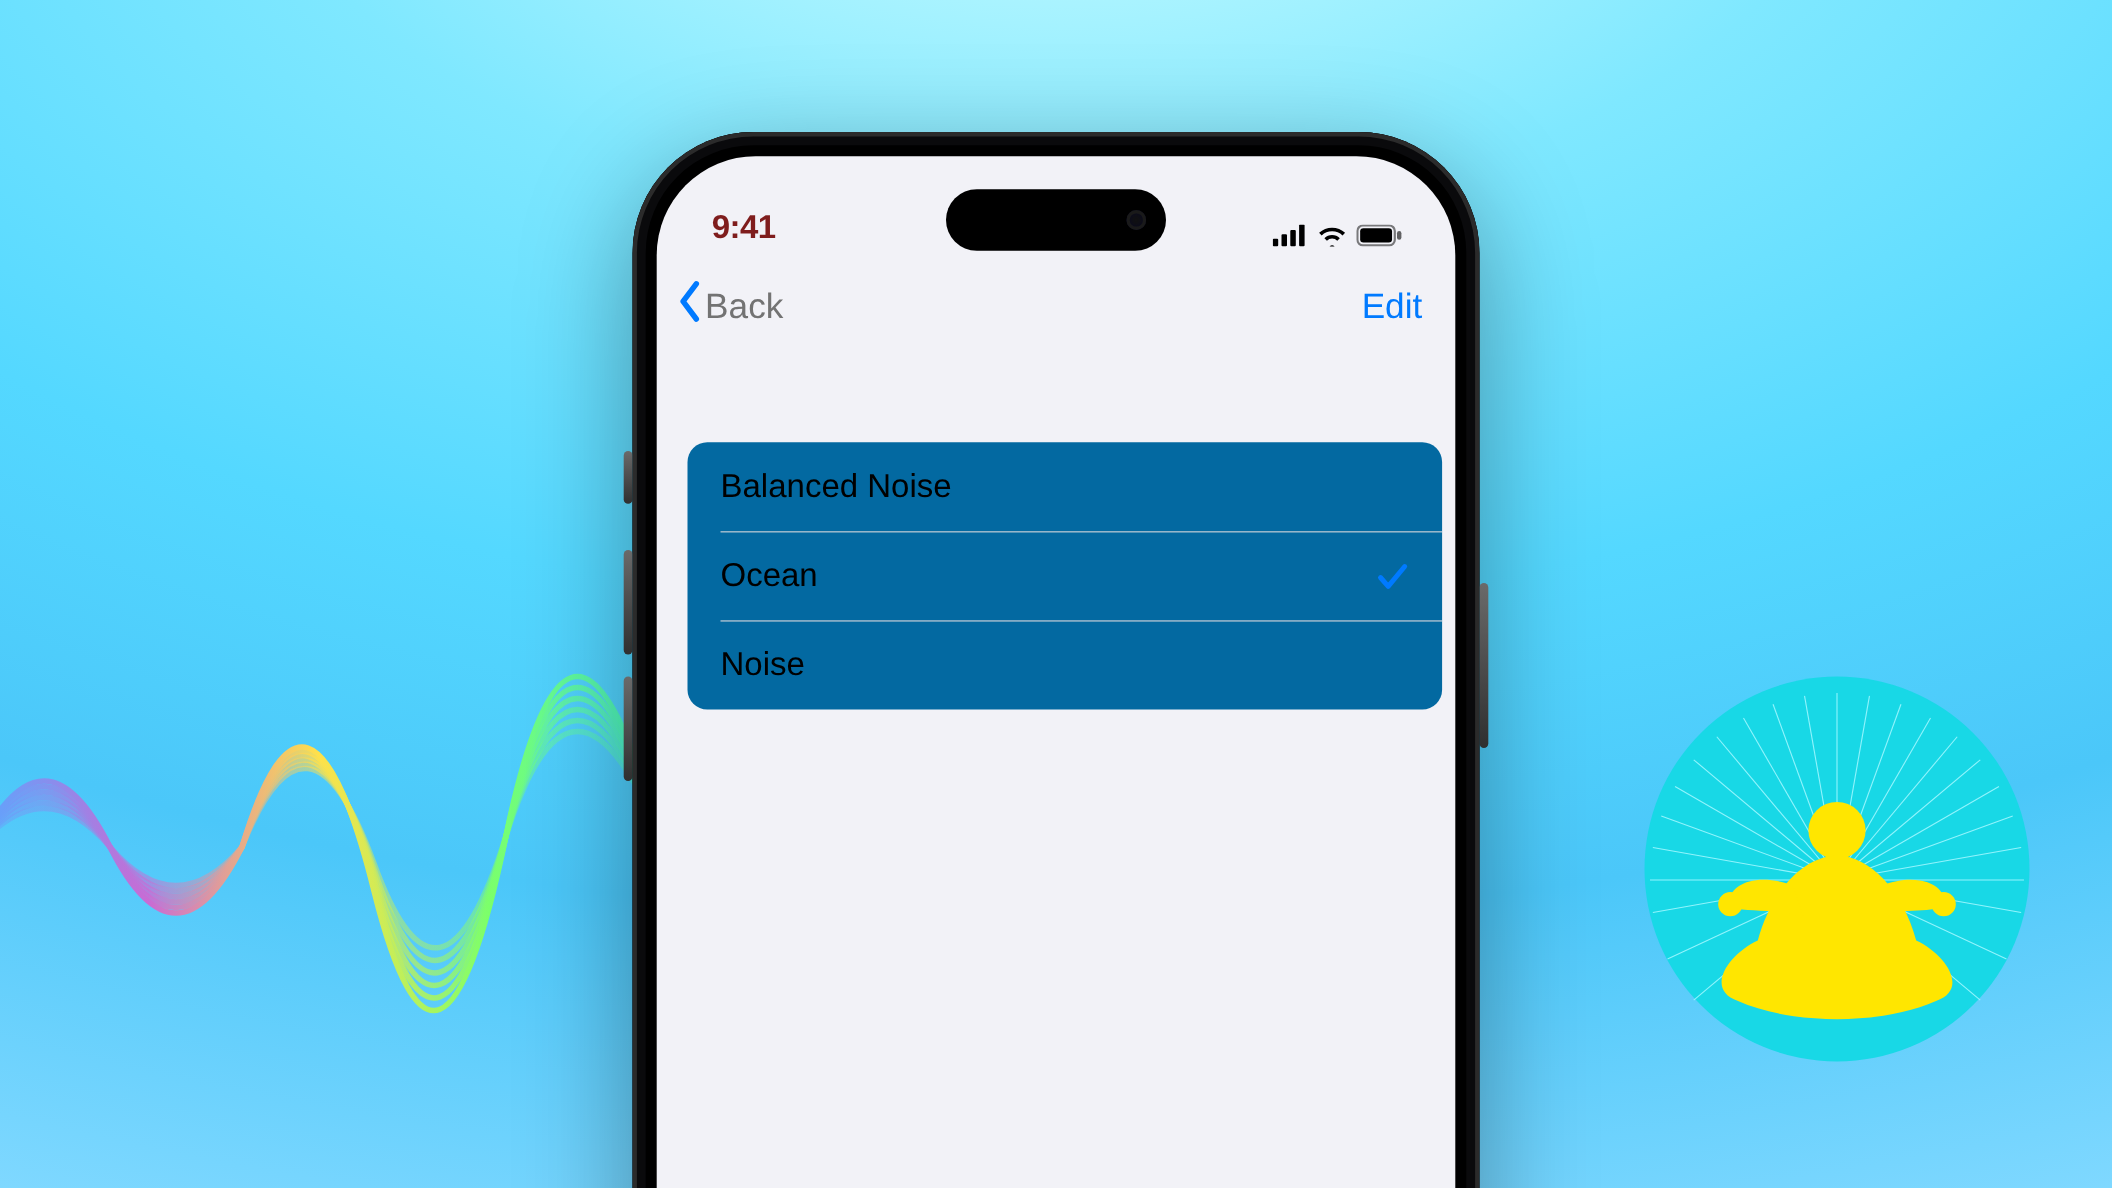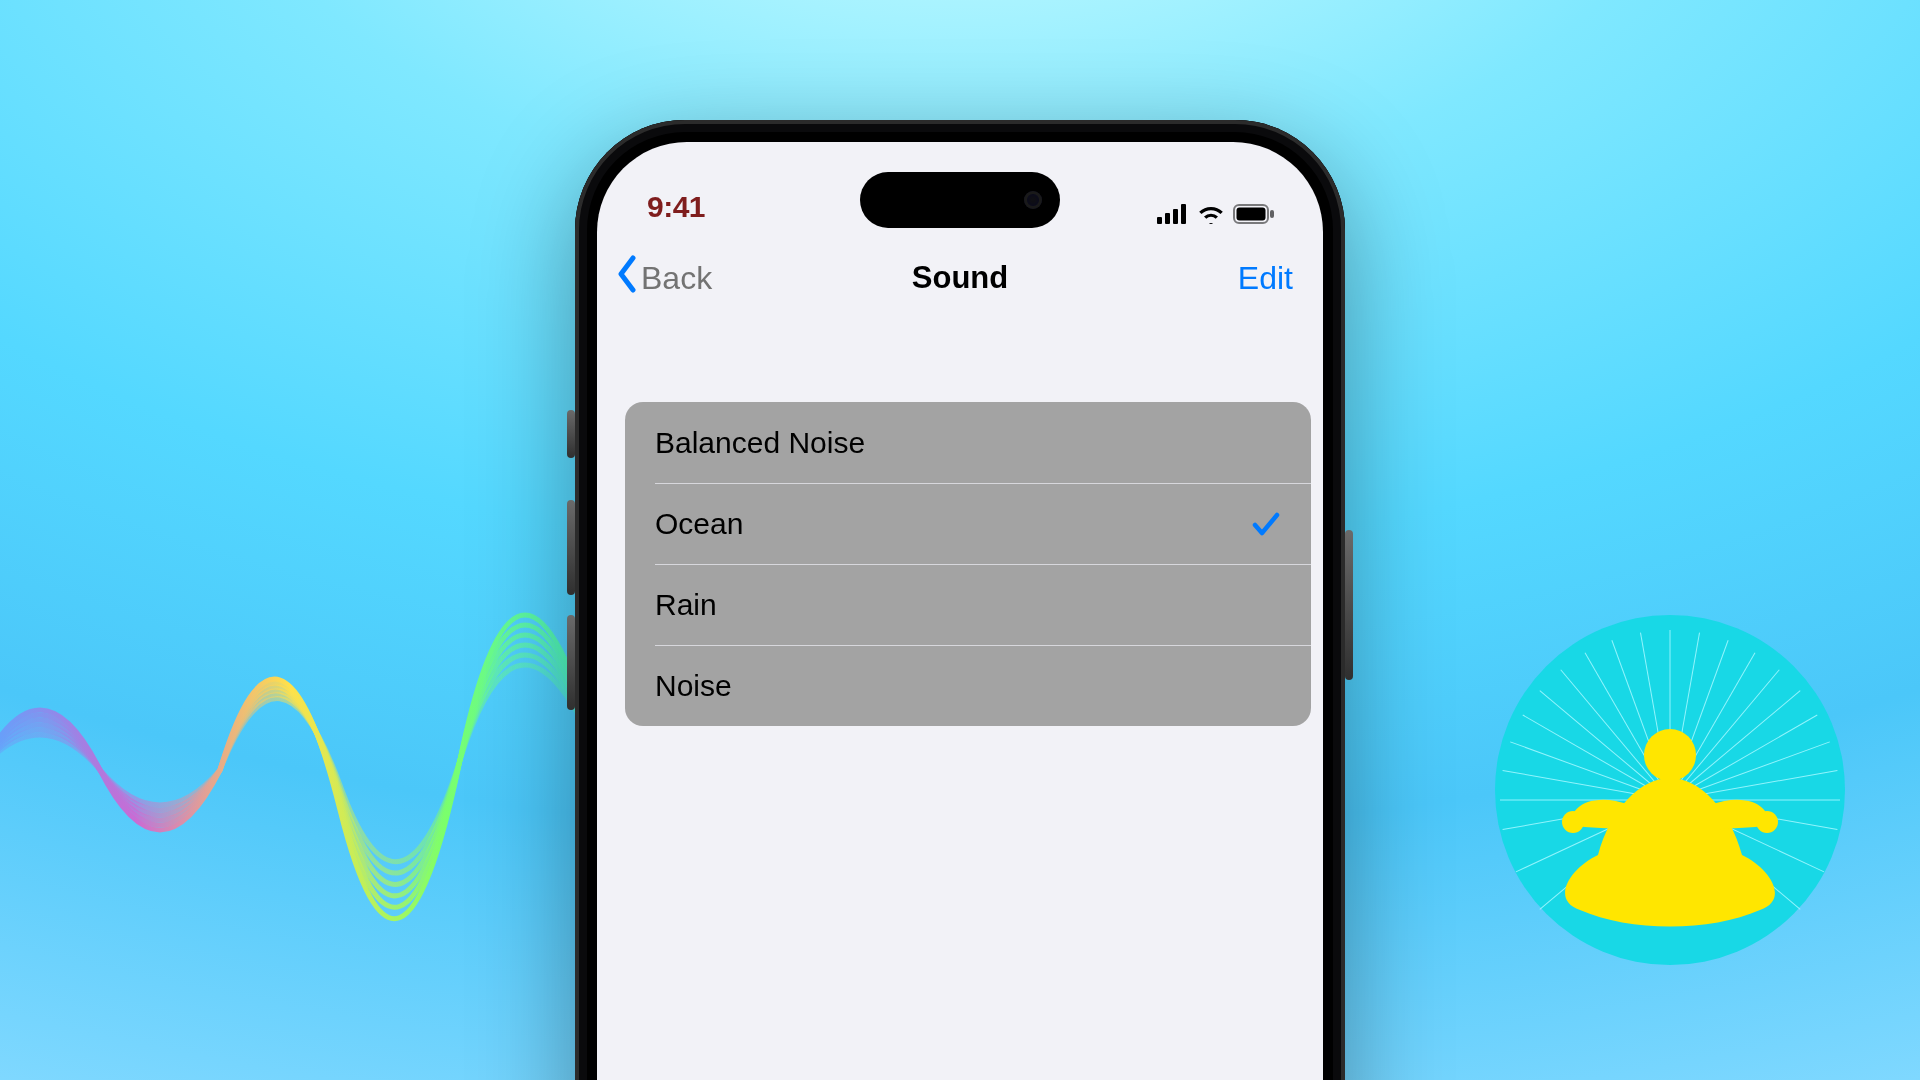--- a/index.html
+++ b/index.html
@@ -87,21 +87,21 @@
     padding: 0 30px 0 18px;
   }
   .nav-back { display:flex; align-items:center; gap:4px; color:#737373; font-size:32px; font-weight:400; }
   .nav-back svg { width:22px; height:38px; }
   .nav-title { position:absolute; left:0; right:0; text-align:center; font-size:31px; font-weight:600; color:#000; pointer-events:none; }
   .nav-edit { color:#007aff; font-size:32px; font-weight:400;text-align:center; }
 
   
   .list-group {
     position: absolute; top: 260px; left: 28px; right: 12px;
-    background:#a3a3a3;
+    background:#0369a1;
     border-radius: 18px;
     overflow:hidden;
   }
   .list-row {
     position:relative;
     height: 81px;
     display:flex; align-items:center; justify-content:space-between;
     padding: 0 30px 0 30px;
     font-size: 30px;
     color:#000;
@@ -237,38 +237,34 @@
 
     <div class="nav-bar">
       <div class="nav-back">
         <span>
           <svg viewBox="0 0 22 38">
               <polyline points="18,3 6,19 18,35" fill="none" stroke="#007aff" stroke-width="5" stroke-linecap="round" stroke-linejoin="round"></polyline>
             </svg>
         </span>
         <span>Back</span>
       </div>
-      <div class="nav-title">Sound</div>
       <div class="nav-edit">Edit</div>
     </div>
 
     <div class="list-group" id="sound-list">
         <div class="list-row">
           <span>Balanced Noise</span>
         </div>
         <div class="list-row">
           <span>Ocean</span>
           <span class="checkmark-icon">
             <svg viewBox="0 0 30 30">
               <polyline points="4,16 11,24 26,6" fill="none" stroke="#007aff" stroke-width="4.5" stroke-linecap="round" stroke-linejoin="round"></polyline>
             </svg>
           </span>
         </div>
         <div class="list-row">
-          <span>Rain</span>
-        </div>
-        <div class="list-row">
           <span>Noise</span>
         </div>
       </div>
 
   </div>
 </div>
 
 </body></html>

